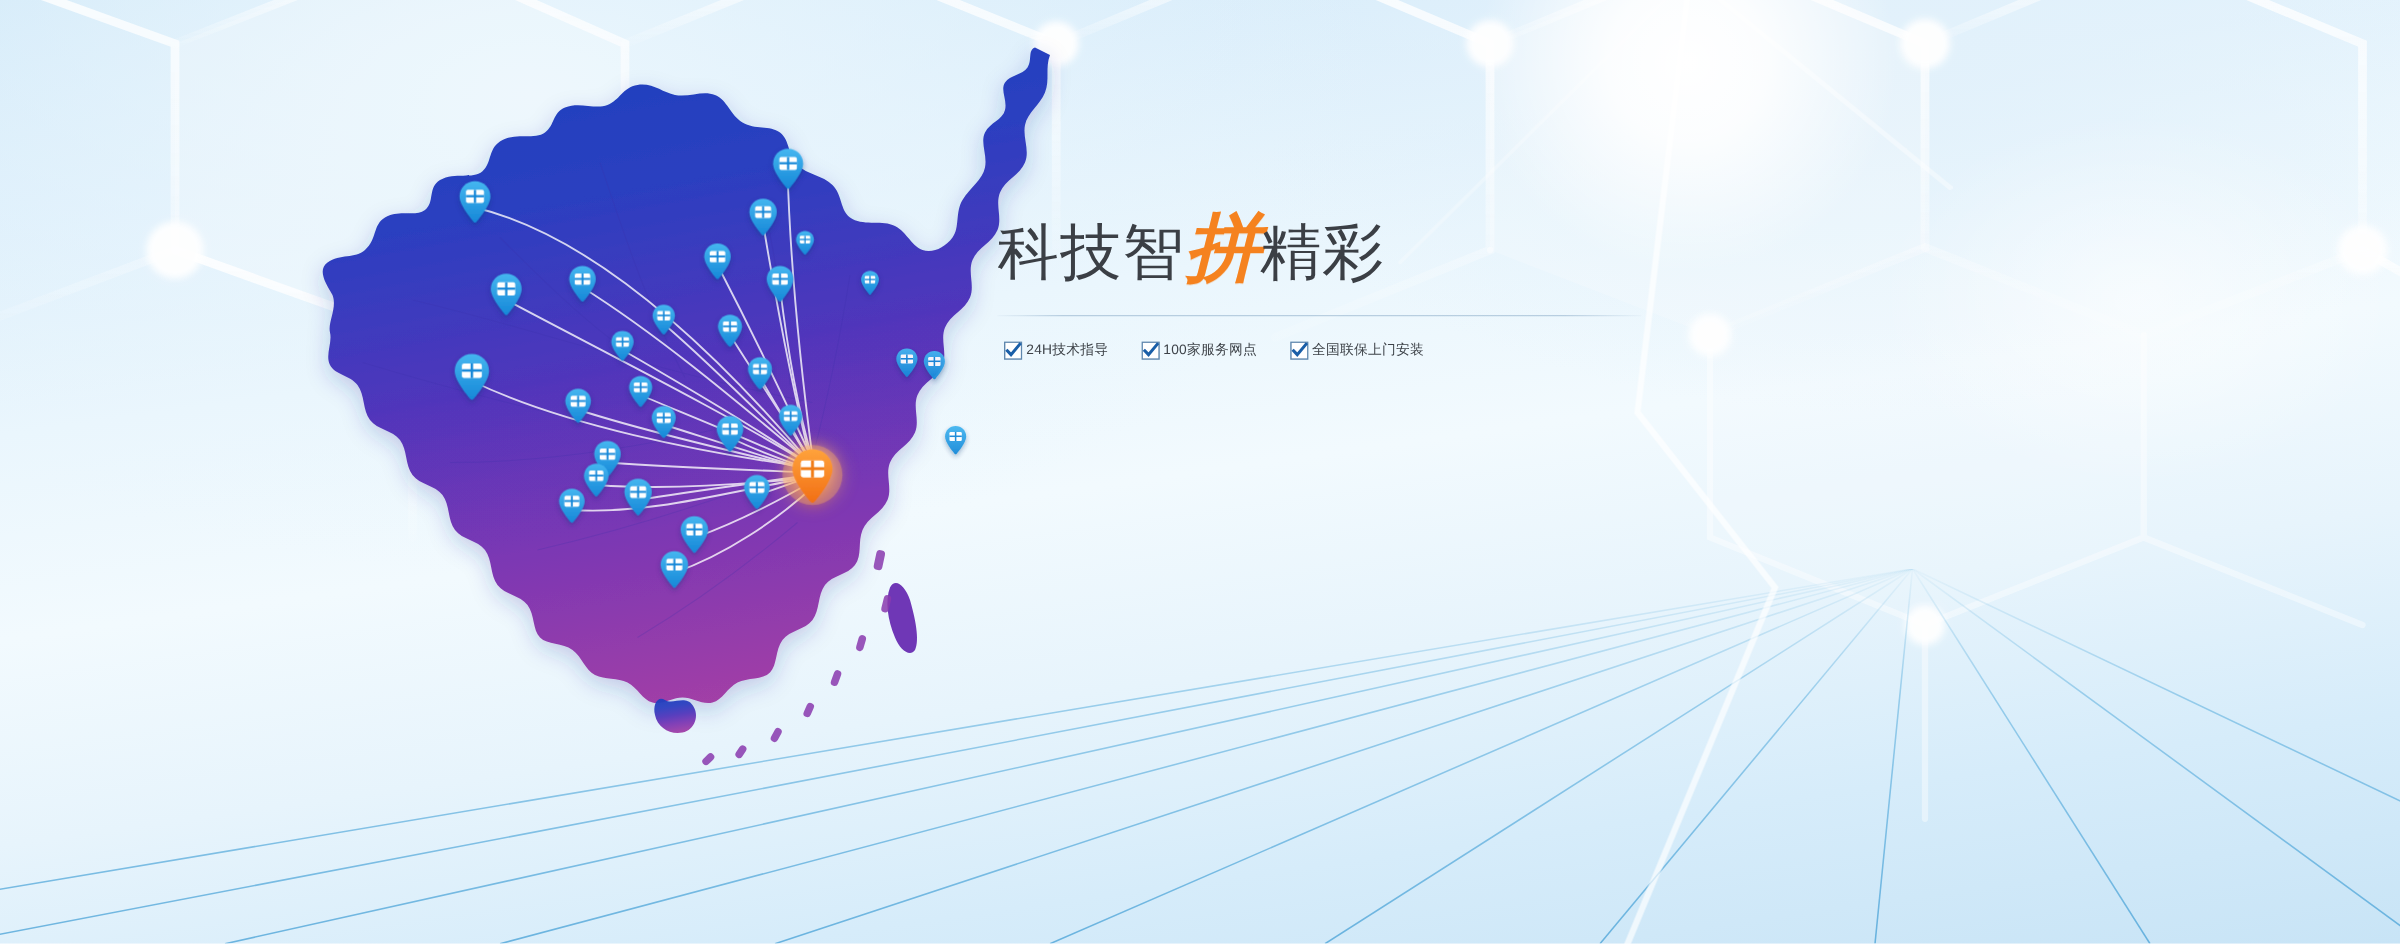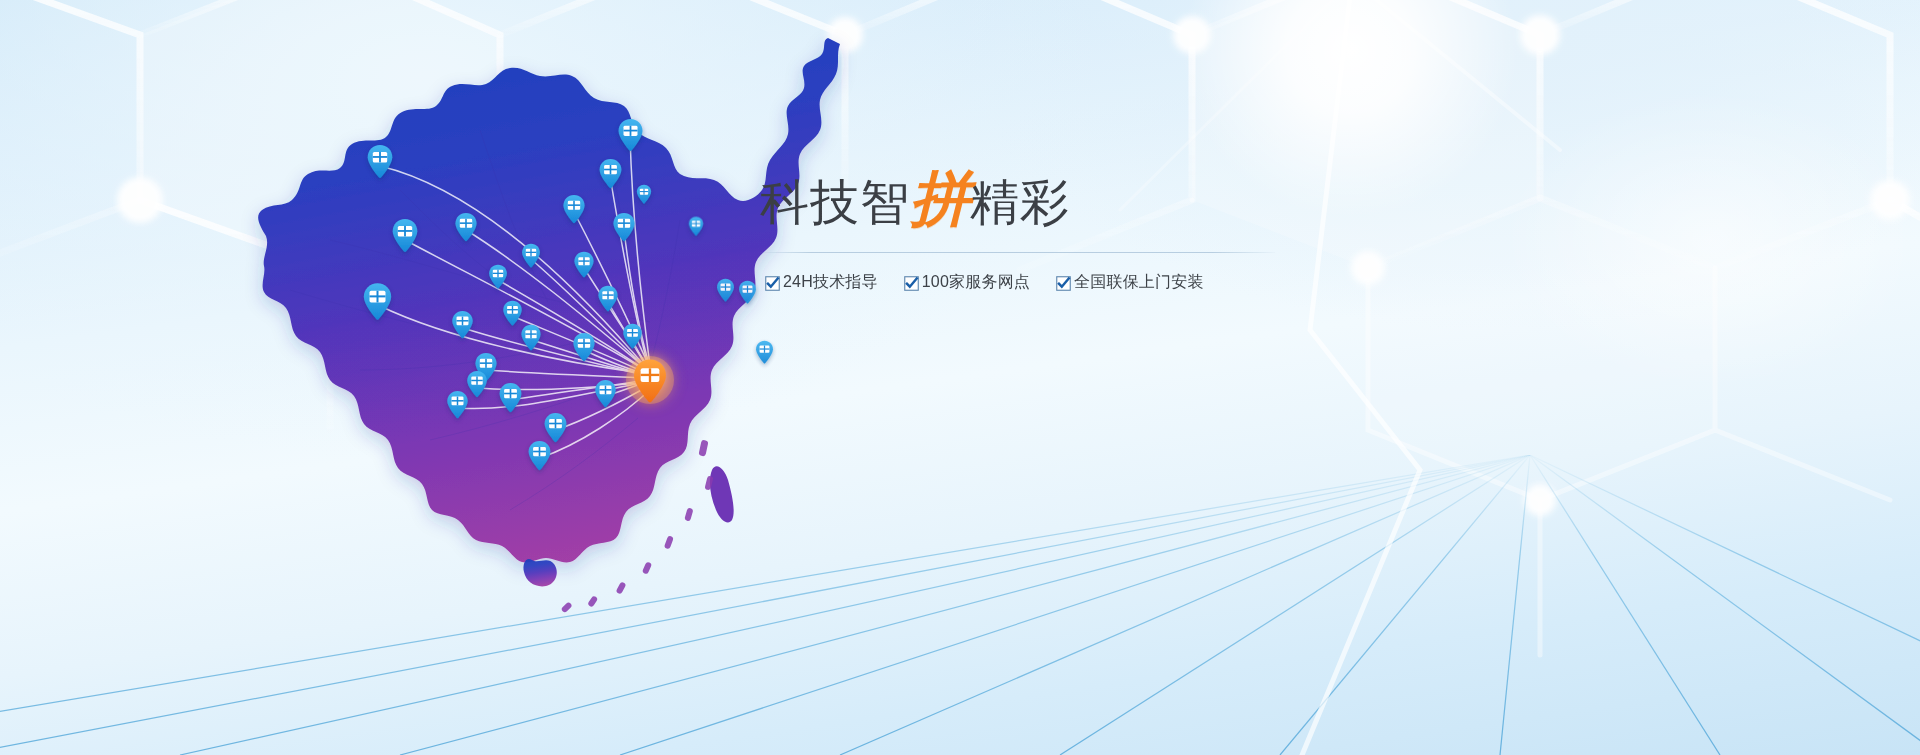--- a/index.html
+++ b/index.html
@@ -53,21 +53,21 @@
 
   
   .mapwrap{
     position:absolute; left:180px; top:40px;
     width:620px; height:570px;
   }
   .mapwrap svg{ width:100%; height:100%; display:block; overflow:visible; }
 
   
   .copy{
-    position:absolute; left:752px; top:168px; width:540px;
+    position:absolute; left:790px; top:168px; width:540px;
   }
   .headline{ position:relative; }
   .hl-line{
     white-space:nowrap;
     color:#3b3f45;
     font-weight:400;
     line-height:1;
     letter-spacing:1px;
   }
   .hl-line-1{
@@ -101,21 +101,21 @@
         rgba(150,180,205,.05) 100%);
   }
 
   .features{
     display:flex; align-items:center;
     margin-top:19px; margin-left:13px;
     gap:26px;
   }
   .feat{
     display:flex; align-items:center; gap:3px;
-    font-size:16px; color:#3d4248; white-space:nowrap;
+    font-size:11px; color:#3d4248; white-space:nowrap;
     letter-spacing:.2px;
   }
   .check-icon{
     display:inline-block; width:15px; height:15px;
     flex:0 0 15px; position:relative; top:1px;
   }
   .check-icon svg{ display:block; width:15px; height:15px; }
 </style>
 </head>
 <body>

